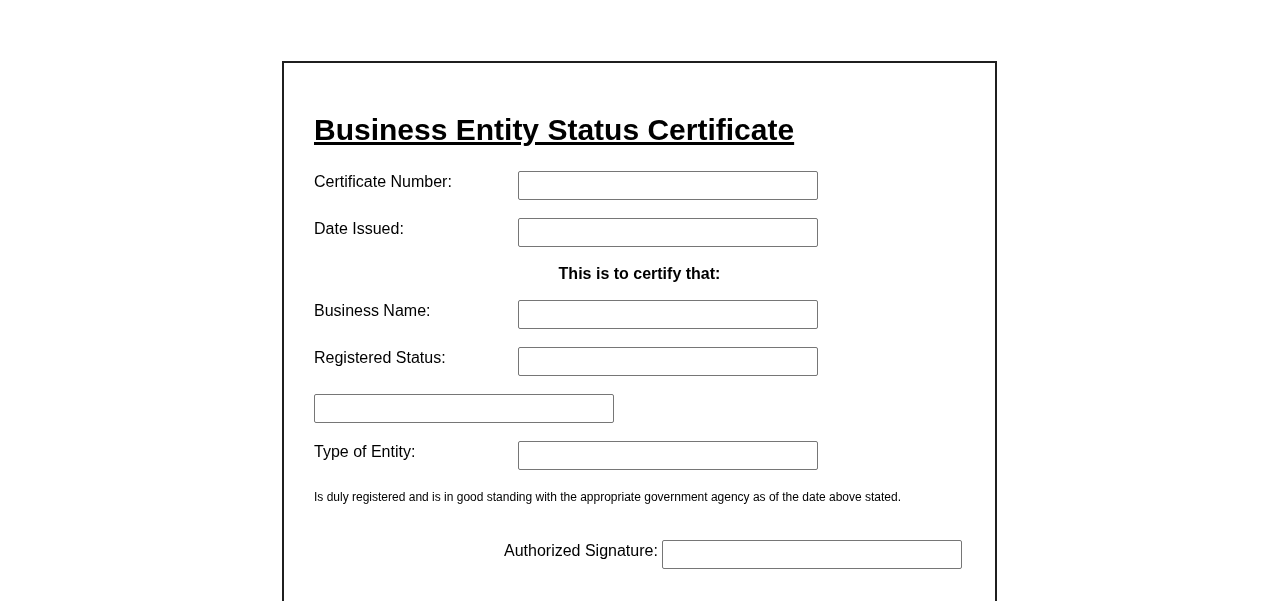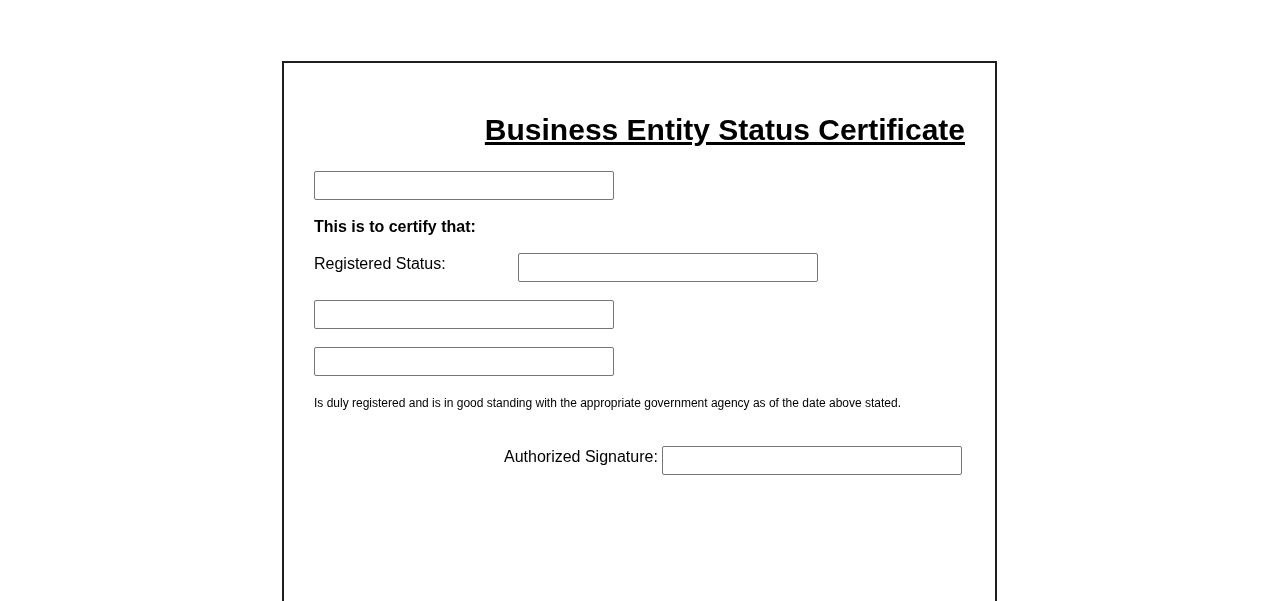--- a/index.html
+++ b/index.html
@@ -16,21 +16,21 @@
     position: absolute;
     left: 282px;
     top: 61px;
     width: 711px;
     height: 820px;
     border: 2px solid #1f1f1f;
     background: #ffffff;
   }
   .page-title {
     margin: 49px 30px 24px;
-    text-align: right;
+    text-align: left;
     font-size: 30px;
     font-weight: bold;
     line-height: 35px;
     text-decoration: underline;
   }
   .form-body {
     padding: 0 30px;
   }
   .row {
     display: flex;
@@ -54,20 +54,21 @@
     font-family: inherit;
     font-size: 16px;
     padding: 0 6px;
     outline: none;
   }
   .certify-heading {
     font-size: 16px;
     font-weight: bold;
     line-height: 18px;
     margin: 13px 0 17px;
+    text-align: center;
   }
   .statement {
     font-size: 12px;
     line-height: 18px;
     margin: 12px 0 0;
     max-width: 651px;
   }
   .signature-row {
     margin: 34px 0 0 190px;
     display: flex;
@@ -83,37 +84,47 @@
 </style>
 </head>
 <body>
 
 <div class="certificate">
   <h1 class="page-title">Business Entity Status Certificate</h1>
 
   <div class="form-body">
 
     <div class="row">
+      <label class="lbl">Certificate Number:</label>
       <input type="text" class="txt" value="" style="">
     </div>
 
+    <div class="row">
+      <label class="lbl">Date Issued:</label>
+      <input type="text" class="txt" value="" style="">
+    </div>
 
     <div class="certify-heading">This is to certify that:</div>
 
+    <div class="row">
+      <label class="lbl">Business Name:</label>
+      <input type="text" class="txt" value="" style="">
+    </div>
 
     <div class="row">
       <label class="lbl">Registered Status:</label>
       <input type="text" class="txt" value="" style="">
     </div>
 
     <div class="row">
       <input type="text" class="txt" value="" style="">
     </div>
 
     <div class="row">
+      <label class="lbl">Type of Entity:</label>
       <input type="text" class="txt" value="" style="">
     </div>
 
     <p class="statement">Is duly registered and is in good standing with the appropriate government agency as of the date above stated.</p>
 
     <div class="signature-row">
       <label class="sig-label">Authorized Signature:</label>
       <input type="text" class="txt" value="" style="">
     </div>
 

